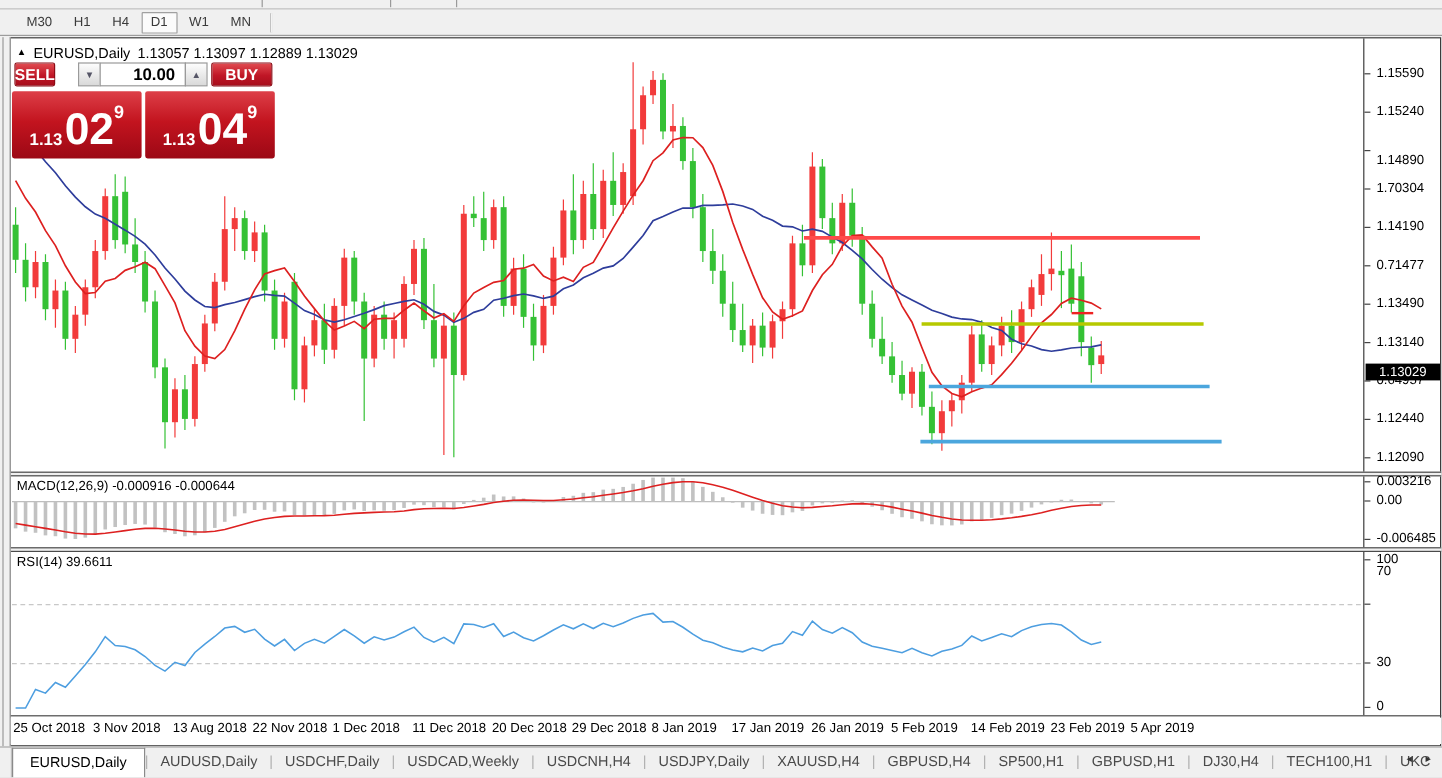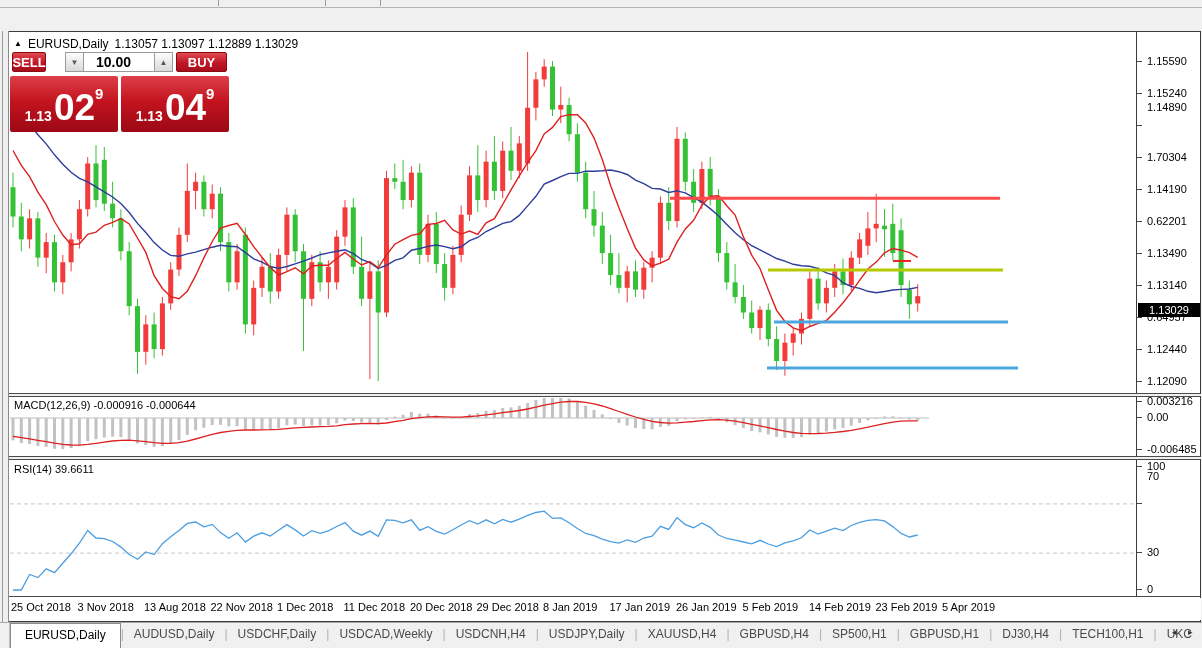--- a/index.html
+++ b/index.html
@@ -35,21 +35,21 @@
              text-align:center;line-height:14px;}
   
   #trade-panel{left:10px;top:52px;width:219px;height:80px;}
   .tp-btn{position:absolute;height:20px;background:linear-gradient(180deg,#e04a50,#c01626 55%,#a80e1c);
           border:1px solid #8c0a14;border-radius:2px;color:#fff;font-size:13px;font-weight:bold;
           display:flex;align-items:center;justify-content:center;box-sizing:border-box;cursor:pointer;}
   .spin-btn{position:absolute;height:20px;width:19px;background:linear-gradient(180deg,#fdfdfd,#d9d9d9);
             border:1px solid #9a9a9a;box-sizing:border-box;font-size:8px;color:#556;display:flex;
             align-items:center;justify-content:center;cursor:pointer;}
   #vol-field{position:absolute;height:20px;background:#fff;border:1px solid #9a9a9a;box-sizing:border-box;
-             font-size:14px;font-weight:bold;color:#000;padding:0 8px 0 12px;line-height:18px;}
+             font-size:14px;font-weight:bold;color:#000;text-align:right;padding:0 8px 0 0;line-height:18px;}
   .price-box{position:absolute;top:24px;width:108px;height:56px;border-radius:2px;
              background:linear-gradient(180deg,#dd3f48 0%,#c3141f 45%,#9c0815 100%);
              color:#fff;display:flex;align-items:flex-end;justify-content:center;padding-bottom:9px;
              box-sizing:border-box;cursor:pointer;}
   .pb-prefix{font-size:14px;font-weight:bold;line-height:1;margin-right:2px;}
   .pb-big{font-size:37px;font-weight:bold;line-height:0.78;}
   .pb-sup{font-size:15px;font-weight:bold;line-height:1;position:relative;top:-22px;}
   
   #tabbar{left:0;top:622px;width:1202px;height:26px;background:#f0f0f0;border-top:1px solid #a8a8a8;
           display:flex;align-items:flex-start;overflow:hidden;}
@@ -61,20 +61,29 @@
   svg{position:absolute;left:9px;top:32px;}
 </style>
 </head>
 <body>
 <div id="app">
 
 <div class="abs" id="topstrip">
       <div class="topstrip-tick" style="left: 218px;"></div>
       <div class="topstrip-tick" style="left: 325px;"></div>
       <div class="topstrip-tick" style="left: 380px;"></div>
+    </div>
+<div class="abs" id="tfbar">
+      <div class="tf-btn">M30</div>
+      <div class="tf-btn">H1</div>
+      <div class="tf-btn">H4</div>
+      <div class="tf-btn active">D1</div>
+      <div class="tf-btn">W1</div>
+      <div class="tf-btn">MN</div>
+      <div class="tf-sep"></div>
     </div>
 
 <div class="abs" id="chartwin"></div>
 <div class="abs" id="leftgroove"></div>
 <div class="abs" id="leftgroove2"></div>
 
 <svg id="chart-svg" width="1192" height="564">
       <line x1="1" y1="471.9" x2="1126" y2="471.9" stroke="#c8c8c8" stroke-width="1" stroke-dasharray="4 3"></line>
       <line x1="1" y1="521.1" x2="1126" y2="521.1" stroke="#c8c8c8" stroke-width="1" stroke-dasharray="4 3"></line>
       <line x1="1" y1="386" x2="920" y2="386" stroke="#bdbdbd" stroke-width="1"></line>
@@ -431,27 +440,27 @@
 </div>
 
 <div class="abs pane-label" style="left:14px;top:399px">MACD(12,26,9) -0.000916 -0.000644</div>
 <div class="abs pane-label" style="left:14px;top:463px">RSI(14) 39.6611</div>
 
 <div class="abs" id="price-axis">
       <div class="axis-label" style="top: 23px;">1.15590</div>
       <div class="axis-tick" style="top: 29px;"></div>
       <div class="axis-label" style="top: 55.0005px;">1.15240</div>
       <div class="axis-tick" style="top: 61.0005px;"></div>
-      <div class="axis-label" style="top: 69px;">1.14890</div>
+      <div class="axis-label" style="top: 96px;">1.14890</div>
       <div class="axis-tick" style="top: 93.001px;"></div>
       <div class="axis-label" style="top: 119.001px;">1.70304</div>
       <div class="axis-tick" style="top: 125.001px;"></div>
       <div class="axis-label" style="top: 151.002px;">1.14190</div>
       <div class="axis-tick" style="top: 157.002px;"></div>
-      <div class="axis-label" style="top: 183.002px;">0.62201</div>
+      <div class="axis-label" style="top: 183.002px;">0.71477</div>
       <div class="axis-tick" style="top: 189.002px;"></div>
       <div class="axis-label" style="top: 215.003px;">1.13490</div>
       <div class="axis-tick" style="top: 221.003px;"></div>
       <div class="axis-label" style="top: 247.003px;">1.13140</div>
       <div class="axis-tick" style="top: 253.003px;"></div>
       <div class="axis-label" style="top: 279.004px;">0.64957</div>
       <div class="axis-tick" style="top: 285.004px;"></div>
       <div class="axis-label" style="top: 311.004px;">1.12440</div>
       <div class="axis-tick" style="top: 317.004px;"></div>
       <div class="axis-label" style="top: 343.005px;">1.12090</div>

